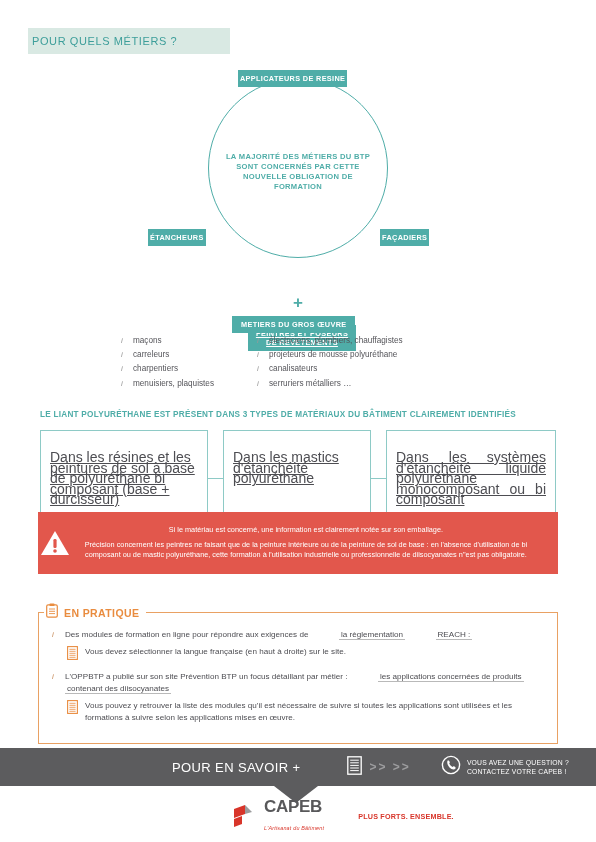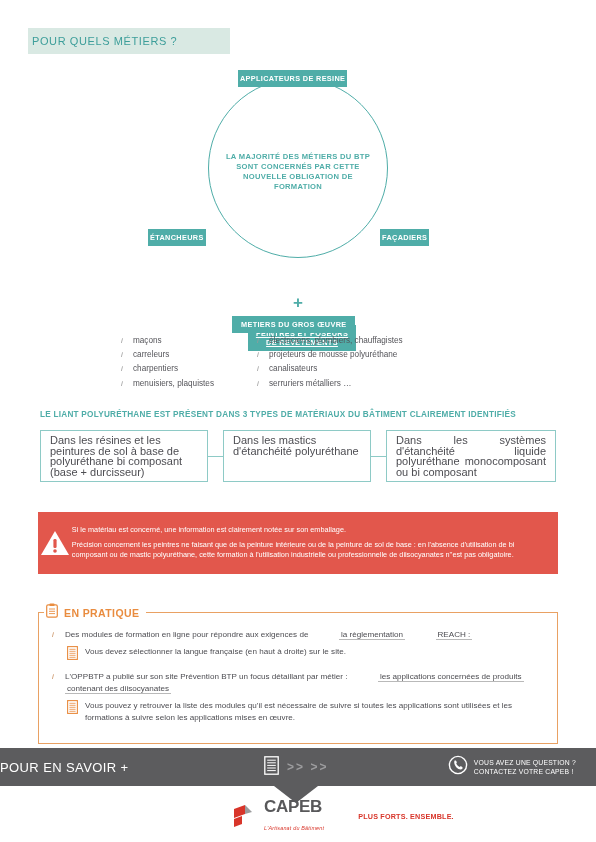--- a/index.html
+++ b/index.html
@@ -81,40 +81,40 @@
   .sec-head {
     position: absolute; left: 40px; top: 410px;
     font-size: 8.2px; letter-spacing: .25px; color: #4fada8; font-weight: 600;
   }
 
   
   .boxes { position: absolute; left: 40px; top: 430px; width: 516px;
            display: flex; align-items: stretch; }
   .mbox {
     border: 1px solid #8ecac6; background: #fff;
-    padding: 4px 9px; font-size: 11px; line-height: 10.6px; color: #4d4d52;
+    padding: 21px 9px; font-size: 14px; line-height: 10.6px; color: #4d4d52; text-decoration: underline;
   }
   .mbox.b1 { width: 168px; }
   .mbox.b2 { width: 148px; }
   .mbox.b3 { width: 170px; }
   .mbox.b3 p { text-align: justify; }
   .connector { flex: 1; position: relative; }
   .connector::after {
     content: ""; position: absolute; left: 0; right: 0; top: 50%;
     border-top: 1px solid #8ecac6;
   }
 
   
   .warn {
     position: absolute; left: 38px; top: 512px;
     width: 520px; height: 62px;
     background: #e2574c; display: flex; align-items: center;
   }
   .warn-icon { width: 64px; display:flex; justify-content:center; align-items:center; }
-  .warn-body { color: #ffffff; font-size: 7.3px; line-height: 10.6px; padding-right: 18px; }
+  .warn-body { color: #ffffff; font-size: 7.3px; line-height: 10.6px; padding-right: 18px; text-align: center; }
   .warn-body p.lead { margin-bottom: 4px; }
 
   
   .prat-wrap { position: absolute; left: 38px; top: 612px; width: 520px; }
   .prat-head { position: absolute; left: 6px; top: -9px;
                display: flex; align-items: center; gap: 6px;
                background: #fff; padding: 0 7px 0 2px; z-index: 2; }
   .prat-head .lbl { color: #e98c3f; font-size: 10.5px; letter-spacing: .4px; font-weight: 600; }
   .prat-box {
     border: 1px solid #e9a163; padding: 16px 14px 12px 10px;
@@ -129,22 +129,22 @@
   .lnk { border-bottom: 0.8px solid #b9b9b9; padding: 0 2px; }
   .sp-wide { display: inline-block; width: 26px; }
   .note { display: flex; gap: 7px; align-items: flex-start;
           margin: 3px 0 7px 18px; }
   .note p { font-size: 8.1px; line-height: 12.2px; color: #4d4d52; }
 
   
   .footer-bar {
     position: absolute; left: 0; top: 748px; width: 596px; height: 38px;
     background: #5c5c5e;
-    display: flex; align-items: center; justify-content: space-between;
-    padding-right: 20px; gap: 0;
+    display: flex; align-items: center; justify-content: flex-end;
+    padding-right: 27px; gap: 0;
   }
   .footer-title { color: #ffffff; font-size: 13px; letter-spacing: .4px; }
   .footer-mid { display:flex; align-items:center; gap: 8px; margin-left: 46px; }
   .arrows { color: #9d9d9f; font-size: 12px; letter-spacing: 2px; font-weight: 700; }
   .footer-right { display:flex; align-items:center; gap: 6px; margin-left: 30px; }
   .footer-right .txt { color:#fff; font-size: 6.8px; line-height: 9px; letter-spacing:.2px; }
   .notch {
     position: absolute; left: 274px; top: 786px;
     width: 0; height: 0;
     border-left: 22px solid transparent; border-right: 22px solid transparent;

